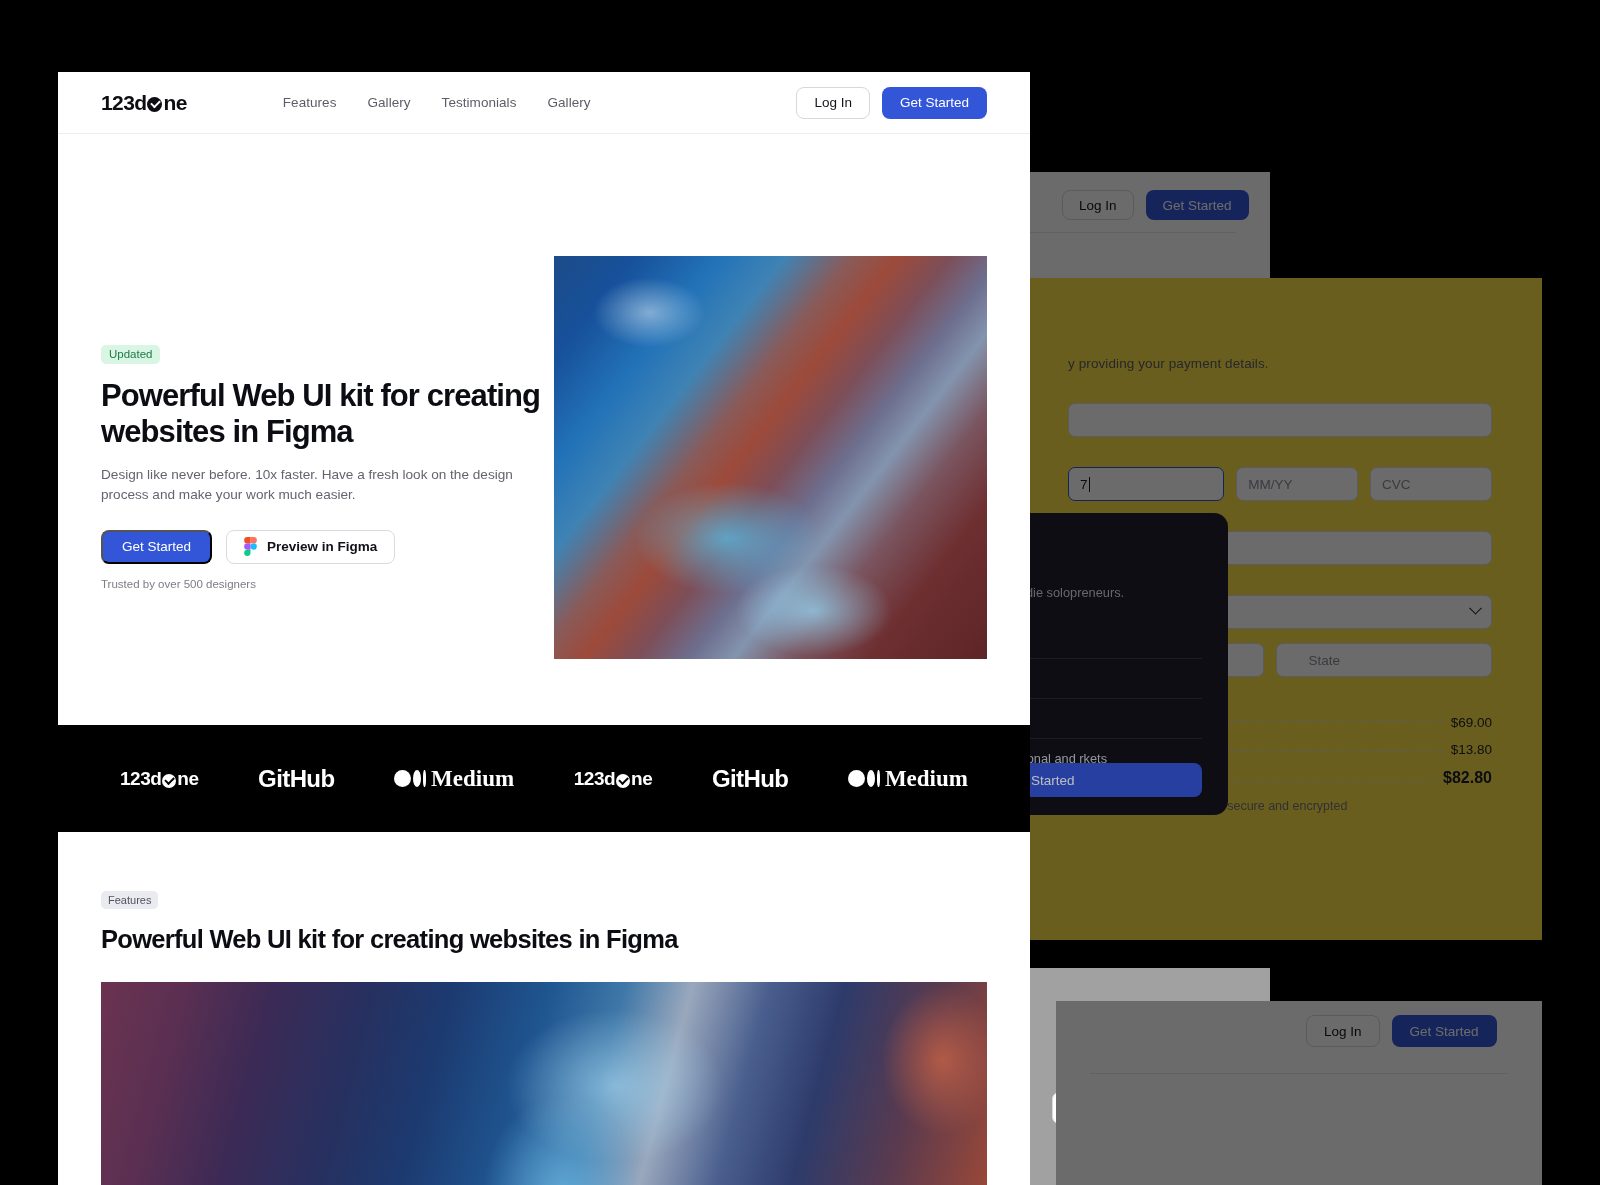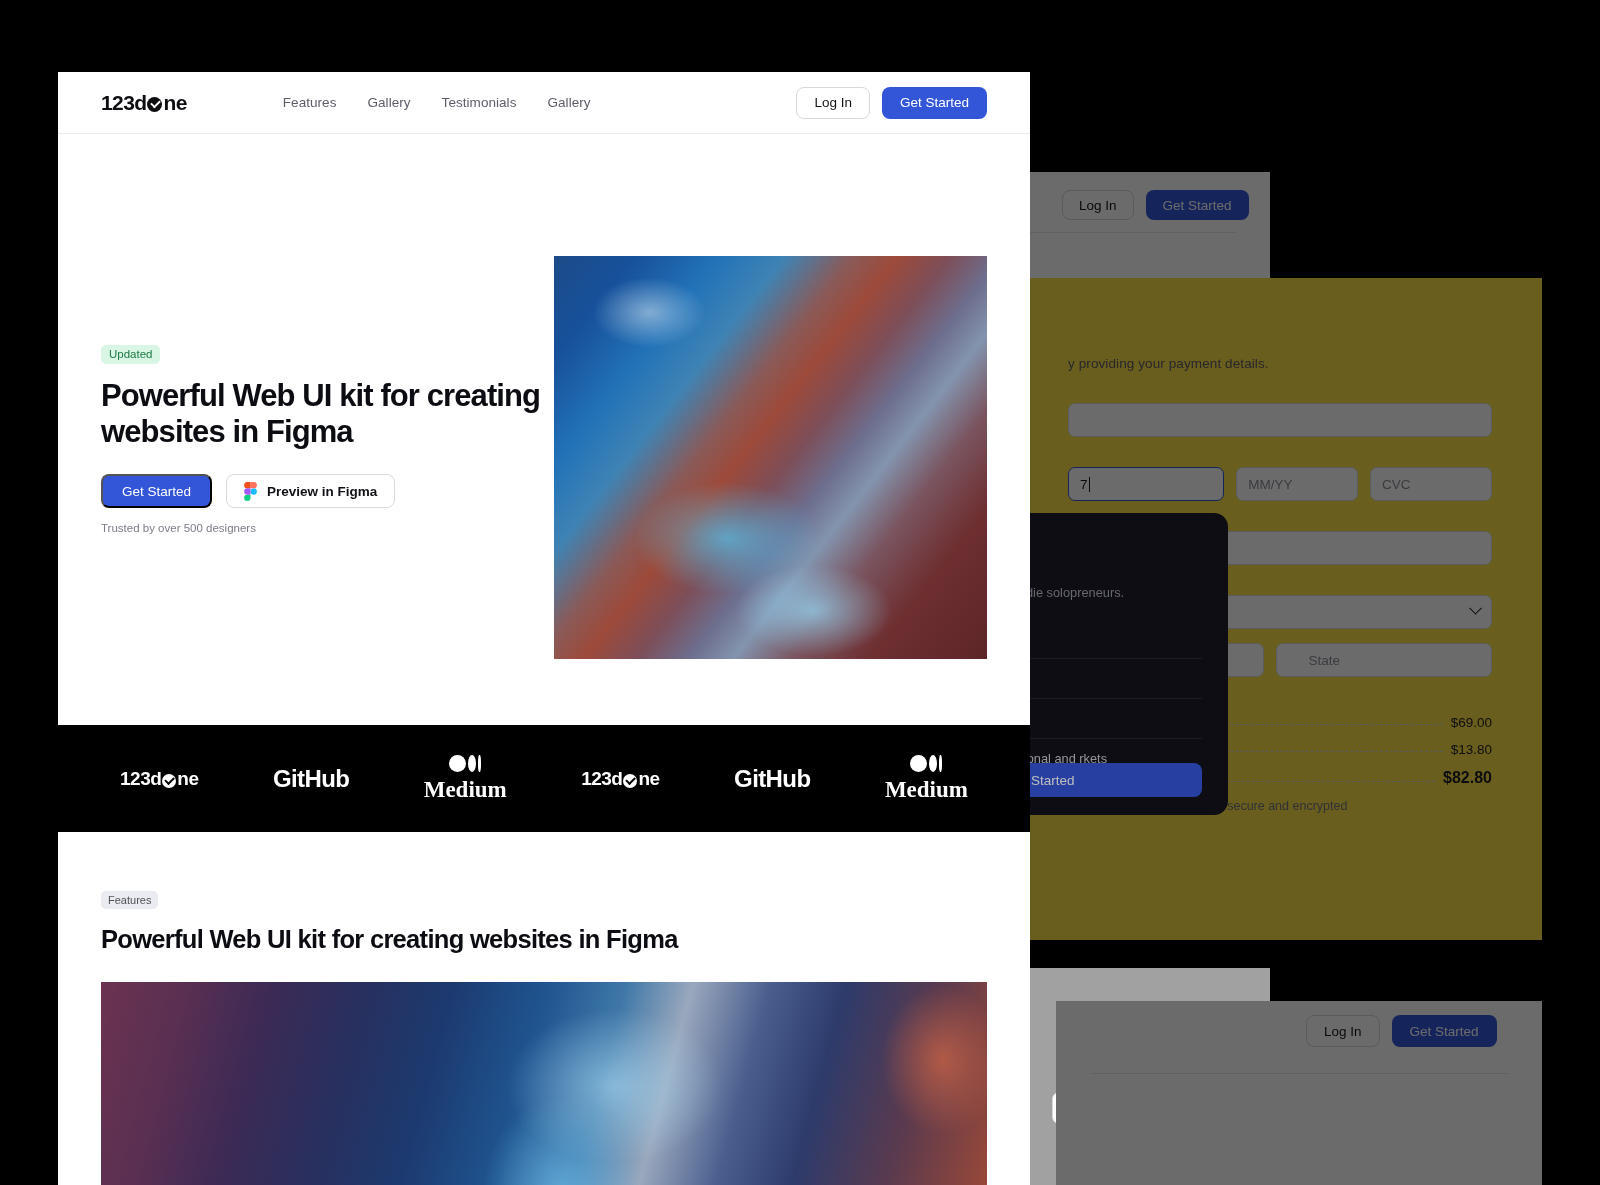--- a/index.html
+++ b/index.html
@@ -210,21 +210,21 @@
   .logo-123 .mark {
     display:inline-block; position: relative; width: 14px; height: 14px;
     border-radius: 50%; background: #fff; margin: 0 1px; top: 2px;
   }
   .logo-123 .mark::after {
     content: ""; position: absolute; left: 3px; top: 3.2px;
     width: 6.5px; height: 3.6px; border-left: 2px solid #000; border-bottom: 2px solid #000;
     transform: rotate(-45deg);
   }
   .logo-github { font-size: 24px; font-weight: 700; letter-spacing: -0.6px; }
-  .logo-medium { font-size: 22px; font-weight: 700; display: flex; align-items: center; gap: 5px; flex-direction: column; }
+  .logo-medium { font-size: 22px; font-weight: 700; display: flex; align-items: center; gap: 5px; }
   .logo-medium .glyphs { display: flex; align-items: center; gap: 2px; }
   .logo-medium .d1 { width: 17px; height: 17px; border-radius: 50%; background: #fff; }
   .logo-medium .d2 { width: 8px; height: 17px; border-radius: 50%; background: #fff; }
   .logo-medium .d3 { width: 3px; height: 17px; border-radius: 40%; background: #fff; }
   .logo-medium .word { font-family: "Liberation Serif", serif; font-size: 23px; font-weight: 700; }
 
   
   .features { padding: 58px 43px 0 43px; }
   .badge-gray {
     display: inline-block; background: #e9ebf1; color: #51525c;
@@ -282,21 +282,21 @@
 
       <div class="field" style="margin-top:30px;">
         <span class="chev"></span>
       </div>
 
       <div class="row" style="margin-top:14px;">
         <div class="field" style="flex:1;"></div>
         <div class="field" style="flex:1;padding-left:32px;">State</div>
       </div>
 
-      <div class="pay-line" style="margin-top:38px;">
+      <div class="pay-line" style="margin-top:38px;align-items:center;">
         <span class="pay-sep"></span>
         <span class="amt">$69.00</span>
       </div>
       <div class="pay-line" style="margin-top:12px;">
         <span class="pay-sep"></span>
         <span class="amt">$13.80</span>
       </div>
       <div class="pay-line total" style="margin-top:12px;">
         <span class="pay-sep"></span>
         <span class="amt">$82.80</span>
@@ -352,20 +352,21 @@
       <div class="nav-actions">
         <button class="btn-outline">Log In</button>
         <button class="btn-primary">Get Started</button>
       </div>
     </div>
 
     <section class="hero">
       <div class="hero-left">
         <span class="badge">Updated</span>
         <h1 class="hero-title">Powerful Web UI kit for creating websites in Figma</h1>
+        <p class="hero-sub">Design like never before. 10x faster. Have a fresh look on the design process and make your work much easier.</p>
         <div class="hero-btns">
           <button class="btn-lg-primary">Get Started</button>
           <button class="btn-lg-outline">
             <svg class="figma-icon" width="13" height="19" viewBox="0 0 38 57">
               <path fill="#1abcfe" d="M19 28.5a9.5 9.5 0 1 1 19 0 9.5 9.5 0 0 1-19 0z"></path>
               <path fill="#0acf83" d="M0 47.5A9.5 9.5 0 0 1 9.5 38H19v9.5a9.5 9.5 0 1 1-19 0z"></path>
               <path fill="#ff7262" d="M19 0v19h9.5a9.5 9.5 0 1 0 0-19H19z"></path>
               <path fill="#f24e1e" d="M0 9.5A9.5 9.5 0 0 0 9.5 19H19V0H9.5A9.5 9.5 0 0 0 0 9.5z"></path>
               <path fill="#a259ff" d="M0 28.5A9.5 9.5 0 0 0 9.5 38H19V19H9.5A9.5 9.5 0 0 0 0 28.5z"></path>
             </svg>

